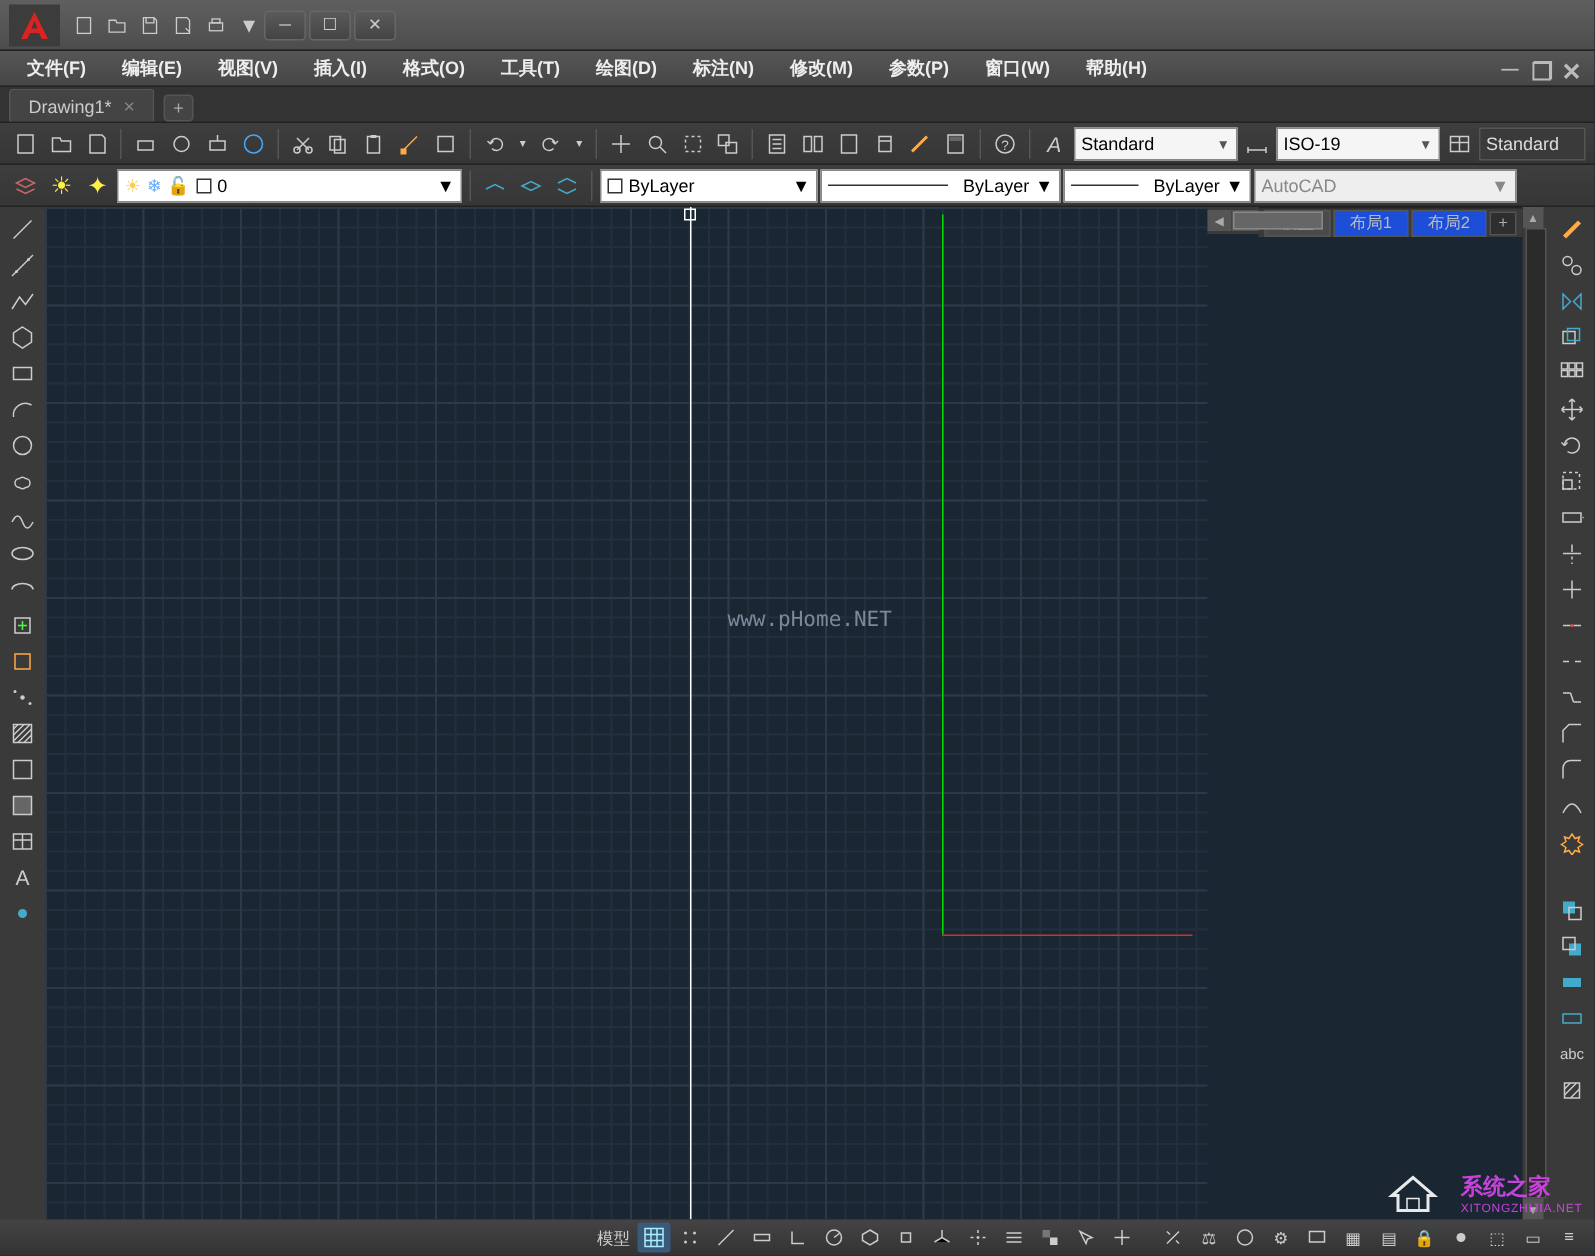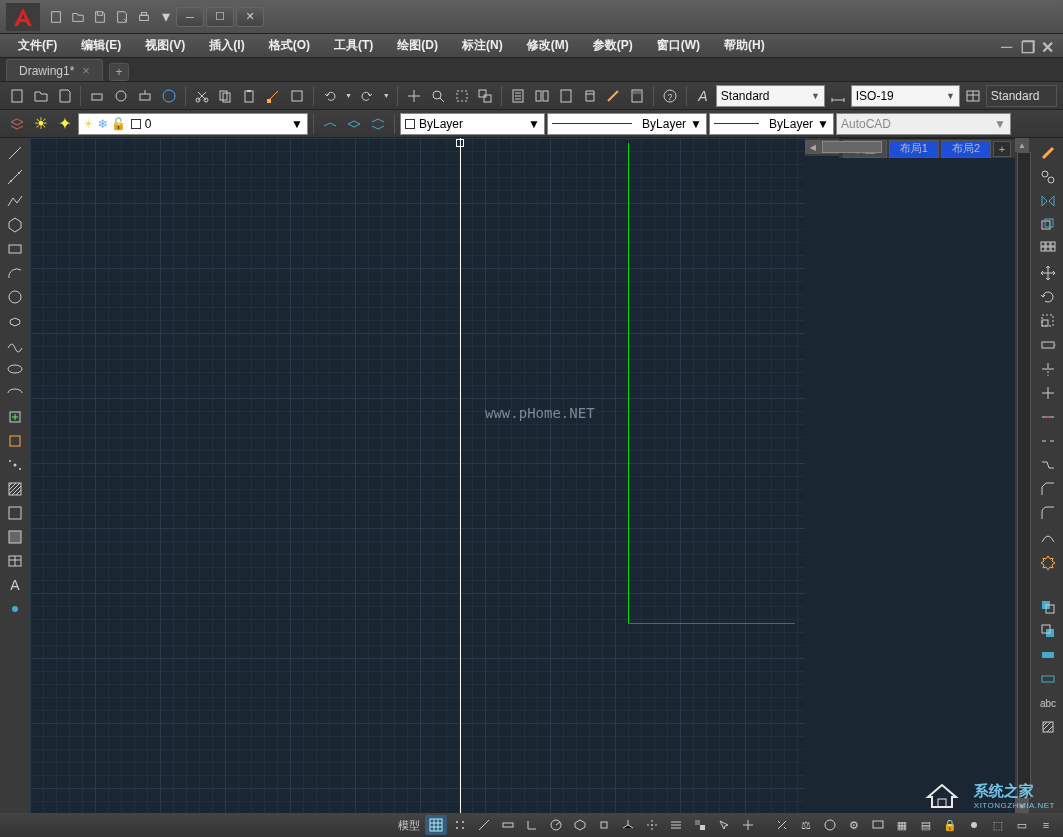--- a/index.html
+++ b/index.html
@@ -64,21 +64,21 @@
 
 .layout-tabs { height:20px; background:#3a3a3a; display:flex; align-items:center; padding:0 4px; gap:2px; border-top:1px solid #222; }
 .layout-tab { height:18px; padding:0 10px; font-size:11px; color:#bbb; background:#1d4ed8; display:flex; align-items:center; cursor:pointer; border:1px solid #555; }
 .layout-tab.active { background:#4a4a4a; color:#fff; }
 .layout-add { width:18px; height:16px; background:#2e2e2e; color:#aaa; display:flex; align-items:center; justify-content:center; cursor:pointer; border:1px solid #555; font-size:11px; }
 
 .statusbar { position:absolute; bottom:0; left:0; right:0; height:24px; background:linear-gradient(#444,#333); display:flex; align-items:center; padding:0 6px; gap:2px; justify-content:flex-end; }
 .status-btn { height:20px; min-width:22px; padding:0 3px; display:flex; align-items:center; justify-content:center; color:#ccc; font-size:11px; cursor:pointer; border-radius:2px; }
 .status-btn.on { background:#3a5a7a; color:#aef; }
 
-.logo-corner { position:absolute; right:8px; bottom:26px; color:#7dd3fc; font-size:14px; display:flex; align-items:center; gap:14px; opacity:0.9; }
+.logo-corner { position:absolute; right:8px; bottom:26px; color:#d946ef; font-size:14px; display:flex; align-items:center; gap:14px; opacity:0.9; }
 .logo-corner .house { width:36px; height:30px; }
 
 svg { display:block; }
 </style>
 </head>
 <body>
 
 <div class="titlebar">
   <div class="app-logo">
     <svg viewBox="0 0 24 24">

